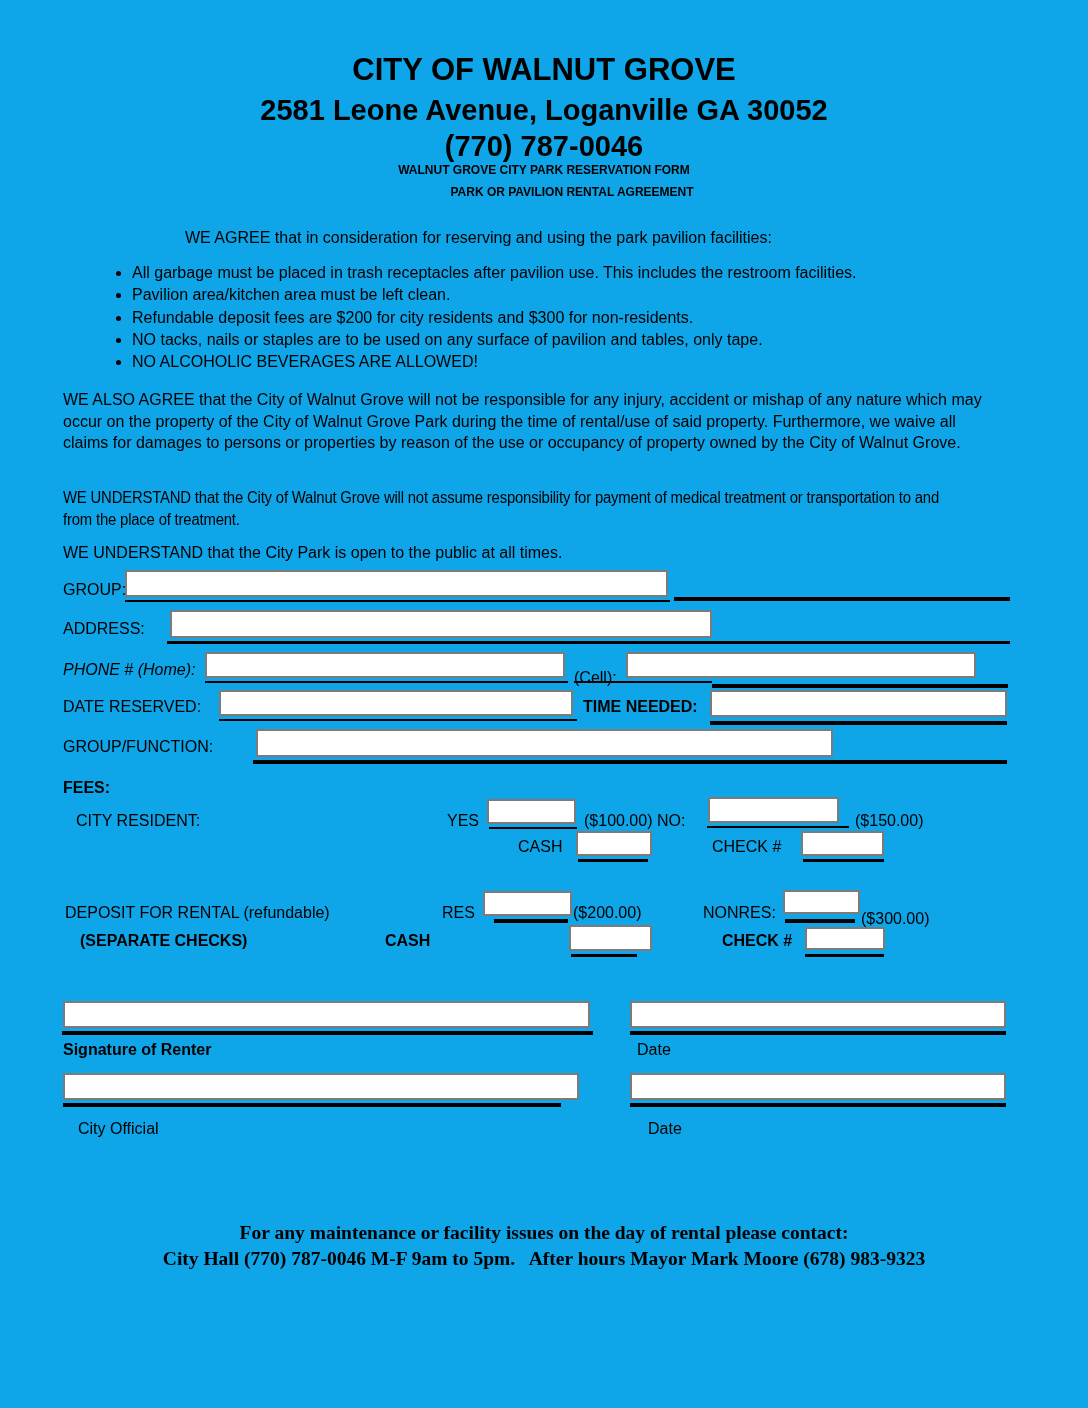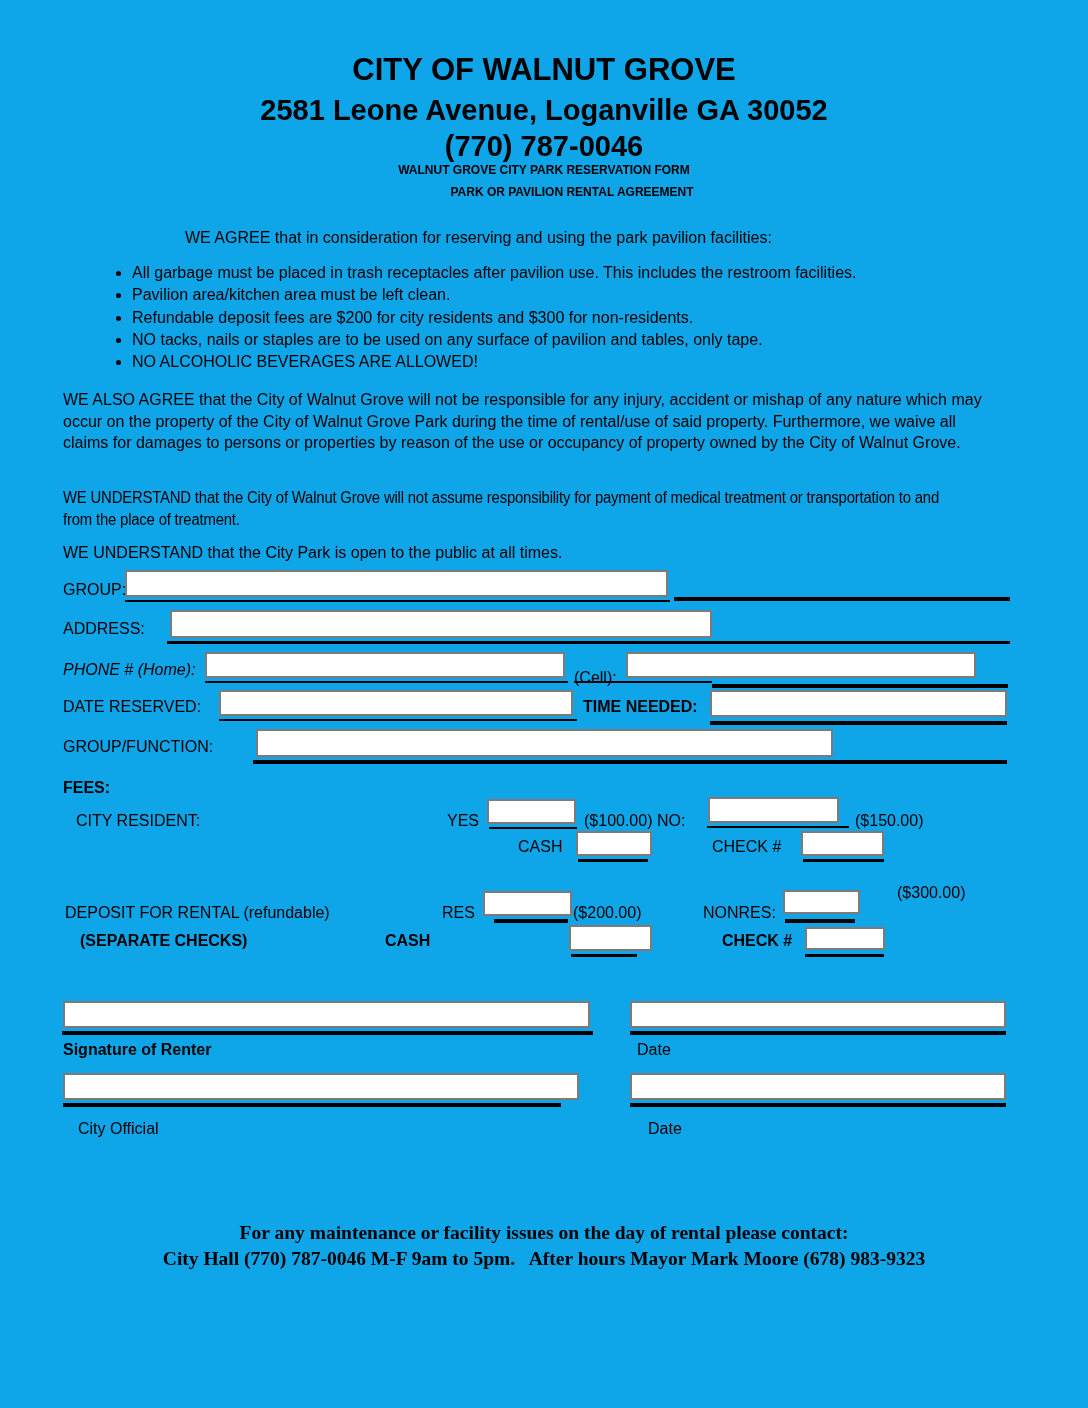--- a/index.html
+++ b/index.html
@@ -97,21 +97,21 @@
   <div class="ln" style="left:803px; top:859px; width:81px; height:3px;"></div>
 
   <div class="abs t16" style="left:65px; top:904px;">DEPOSIT FOR RENTAL (refundable)</div>
   <div class="abs t16" style="left:442px; top:904px;">RES</div>
   <input class="fbox" style="left: 483px; top: 891px; width: 89px; height: 25px;">
   <div class="ln" style="left:494px; top:919px; width:74px; height:4px;"></div>
   <div class="abs t16" style="left:573px; top:904px;">($200.00)</div>
   <div class="abs t16" style="left:703px; top:904px;">NONRES:</div>
   <input class="fbox" style="left: 783px; top: 890px; width: 77px; height: 24px;">
   <div class="ln" style="left:785px; top:919px; width:70px; height:4px;"></div>
-  <div class="abs t16" style="left:861px; top:884px;margin-left:36px;">($300.00)</div>
+  <div class="abs t16" style="left:861px; top:910px;">($300.00)</div>
 
   <div class="abs t16 b" style="left:80px; top:932px;">(SEPARATE CHECKS)</div>
   <div class="abs t16 b" style="left:385px; top:932px;">CASH</div>
   <input class="fbox" style="left: 569px; top: 925px; width: 83px; height: 26px;">
   <div class="ln" style="left:571px; top:954px; width:66px; height:3px;"></div>
   <div class="abs t16 b" style="left:722px; top:932px;">CHECK #</div>
   <input class="fbox" style="left: 805px; top: 927px; width: 80px; height: 23px;">
   <div class="ln" style="left:805px; top:954px; width:79px; height:3px;"></div>
 
   <input class="fbox" style="left: 63px; top: 1001px; width: 527px; height: 27px;">

